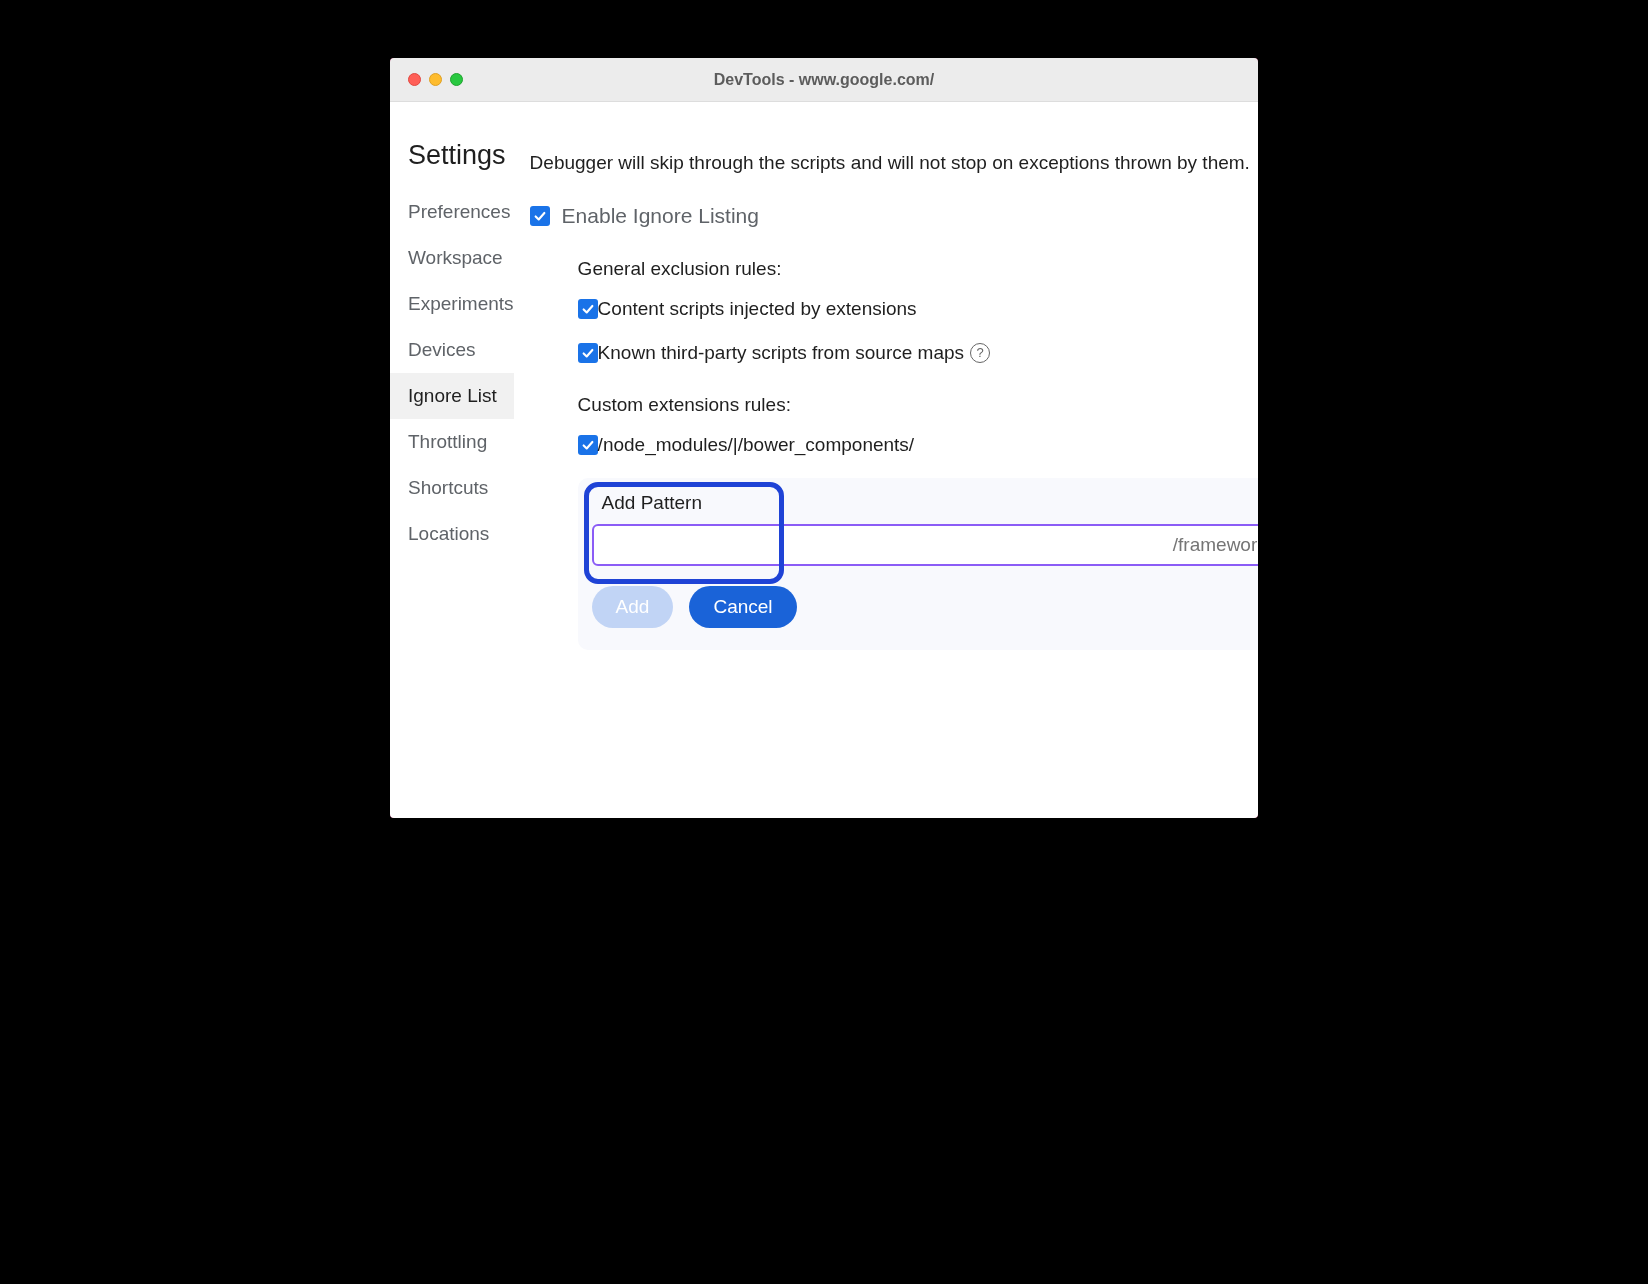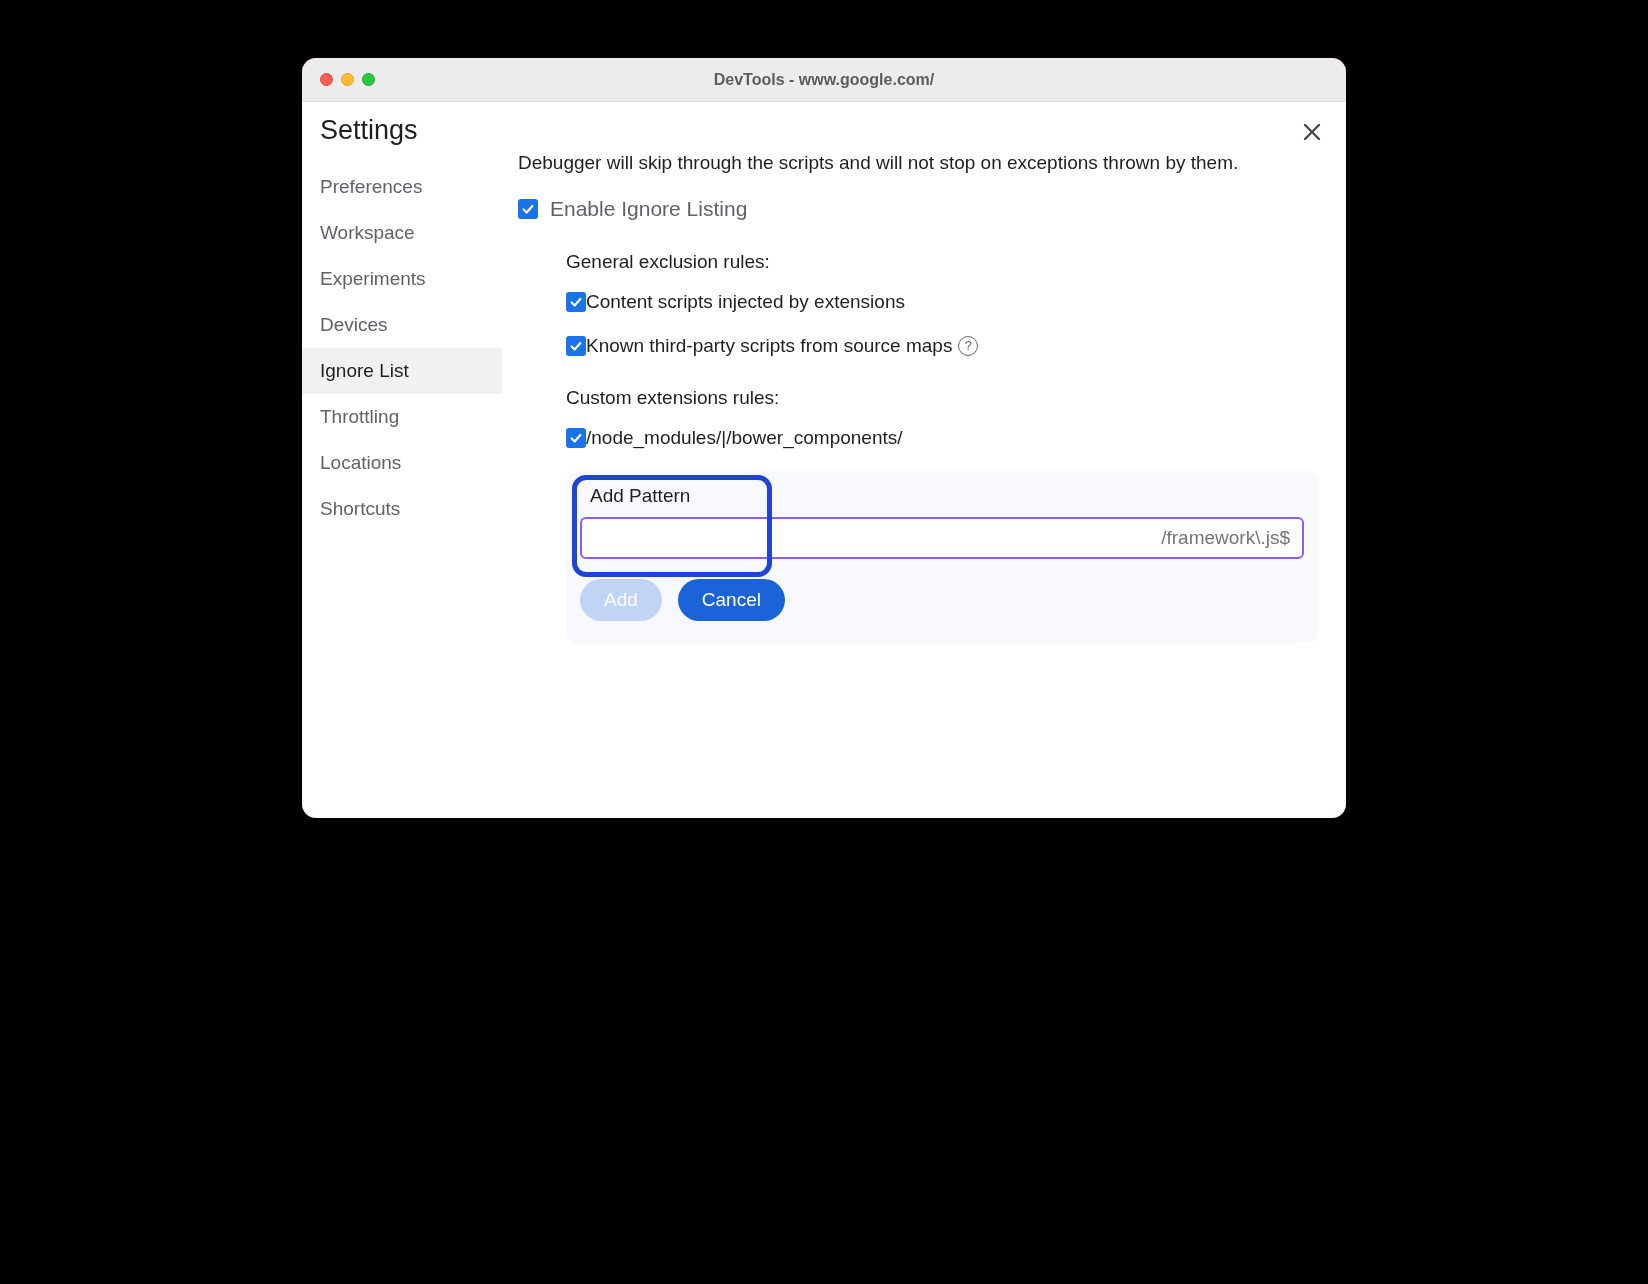--- a/index.html
+++ b/index.html
@@ -7,24 +7,24 @@
     background: #000;
     font-family: -apple-system, BlinkMacSystemFont, "Segoe UI", Helvetica, Arial, sans-serif;
     width: 1648px;
     height: 1284px;
     display: flex;
     align-items: flex-start;
     justify-content: center;
     padding-top: 58px;
   }
   .window {
-    width: 1044px;
+    width: 868px;
     height: 760px;
     background: #be185d;
-    border-radius: 14px;
+    border-radius: 4px;
     overflow: hidden;
     box-shadow: 0 30px 60px rgba(0,0,0,0.6);
     display: flex;
     flex-direction: column;
   }
   .titlebar {
     height: 44px;
     background: #ececec;
     display: flex;
     align-items: center;
@@ -49,21 +49,21 @@
     color: #5c5c5c;
     pointer-events: none;
   }
   .body {
     flex: 1;
     display: flex;
     background: #fff;
   }
   .sidebar {
     width: 212px;
-    padding-top: 3px;
+    padding-top: 28px;
   }
   .sidebar-title {
     font-size: 27px;
     font-weight: 400;
     color: #1f1f1f;
     padding: 10px 0 18px 18px;
   }
   .sidebar-item {
     font-size: 19px;
     color: #5f6368;
@@ -97,21 +97,21 @@
     width: 800px;
   }
   .desc {
     font-size: 19px;
     color: #1f1f1f;
     margin-top: 20px;
     width: 800px;
     line-height: 1.4;
   }
   .section {
-    margin-top: 20px;
+    margin-top: 27px;
   }
   .check-row {
     display: flex;
     align-items: center;
     gap: 12px;
   }
   .check {
     width: 20px; height: 20px;
     background: #1a73e8;
     border-radius: 3px;
@@ -222,22 +222,22 @@
   </div>
   <div class="body">
     <div class="sidebar">
       <div class="sidebar-title">Settings</div>
       <div class="sidebar-item">Preferences</div>
       <div class="sidebar-item">Workspace</div>
       <div class="sidebar-item">Experiments</div>
       <div class="sidebar-item">Devices</div>
       <div class="sidebar-item selected">Ignore List</div>
       <div class="sidebar-item">Throttling</div>
+      <div class="sidebar-item">Shortcuts</div>
       <div class="sidebar-item">Locations</div>
-      <div class="sidebar-item">Shortcuts</div>
     </div>
 
     <div class="main">
       <div class="close">
         <svg width="20" height="20" viewBox="0 0 20 20">
             <path d="M3 3 L17 17 M17 3 L3 17" stroke="#4a4a4a" stroke-width="2.4" stroke-linecap="round"></path>
           </svg>
       </div>
       <div class="desc">Debugger will skip through the scripts and will not stop on exceptions thrown by them.</div>
 

